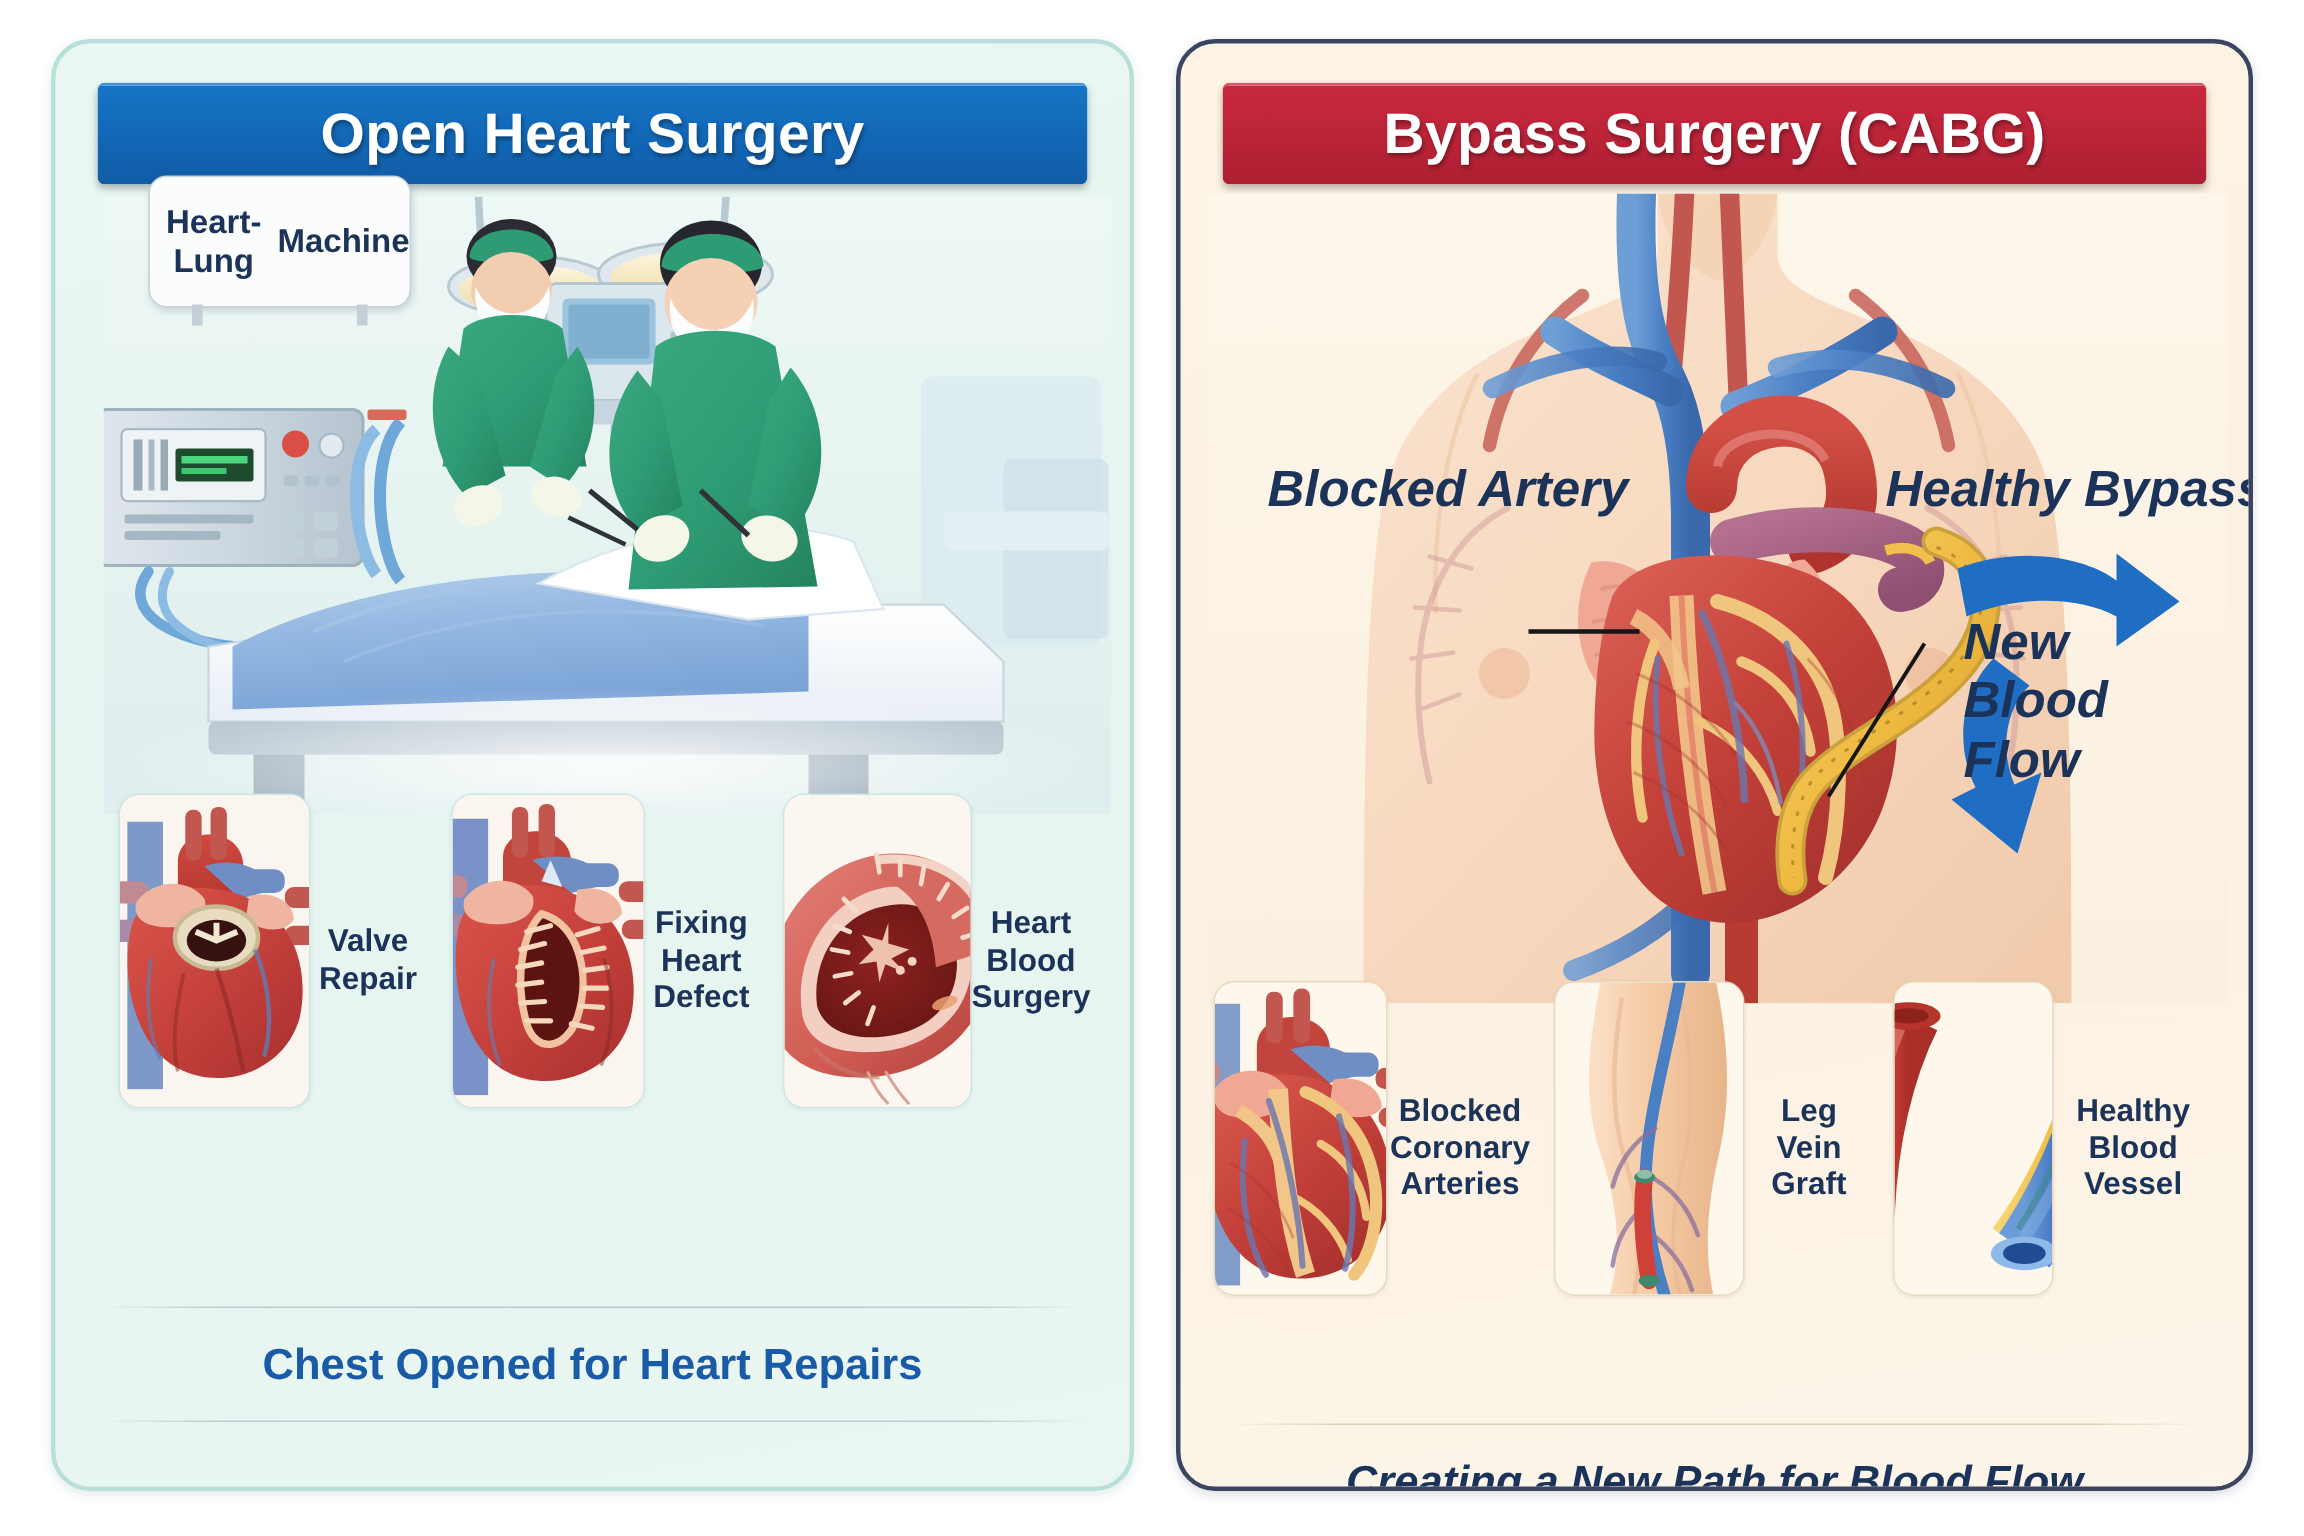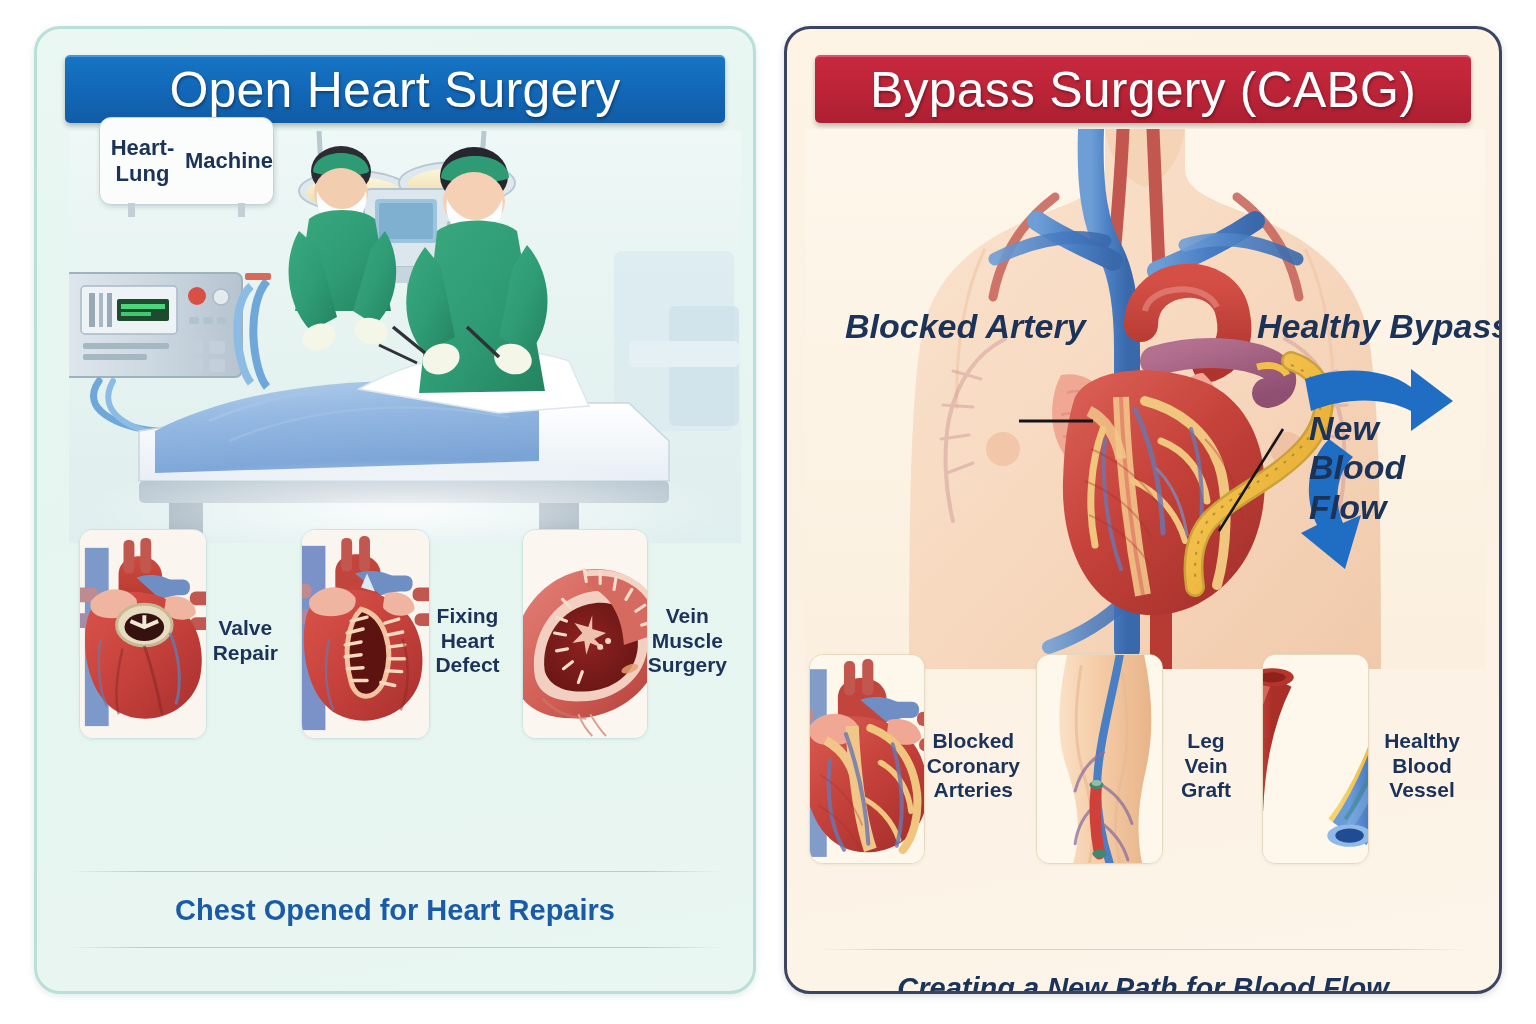--- a/index.html
+++ b/index.html
@@ -60,22 +60,22 @@
   .banner-blue {
     background: linear-gradient(180deg, #1774c4 0%, #1268b8 48%, #115ca6 100%);
     border-top: 2px solid #4796da;
   }
   .banner-red {
     background: linear-gradient(180deg, #c7293f 0%, #bd2438 48%, #ad1f31 100%);
     border-top: 2px solid #d8556a;
   }
   .banner-title {
     color: #ffffff;
-    font-size: 50px;
-    font-weight: normal;
+    font-size: 38px;
+    font-weight: bold;
     letter-spacing: 0.2px;
     text-shadow: 1px 2px 3px rgba(0,0,0,0.35);
     font-family: "Liberation Sans", sans-serif;
   }
 
   
   .scene {
     position: absolute;
     overflow: hidden;
   }
@@ -504,21 +504,21 @@
                 <circle cx="126" cy="112" r="3"></circle>
             </g>
             <path d="M110 100 L124 104 L112 110 L122 120 L108 114 L104 126 L102 112 L90 114 L100 104 L92 94 L106 98 L110 86 Z" fill="#f3c9b6" opacity="0.95"></path>
             <path d="M60 170 C 70 182, 86 190, 104 190" stroke="#c87a6c" stroke-width="3" fill="none" opacity="0.6"></path>
             <path d="M96 186 C 100 196, 104 202, 110 208" stroke="#d9a192" stroke-width="2" fill="none"></path>
             <path d="M108 186 C 114 196, 118 202, 124 208" stroke="#d9a192" stroke-width="2" fill="none"></path>
             <ellipse cx="148" cy="140" rx="9" ry="4" fill="#e8a071" opacity="0.85" transform="rotate(-20 148 140)"></ellipse>
           </svg>
         </div>
         <div class="thumb-caption">
-          <span>Vein Muscle</span><br>
+          <span>Heart Blood</span><br>
           <span>Surgery</span>
         </div>
       </div>
     </div>
 
     <div class="footer footer-left">
       <div class="divider"></div>
       <div class="footer-text footer-text-blue">Chest Opened for Heart Repairs</div>
       <div class="divider"></div>
     </div>

